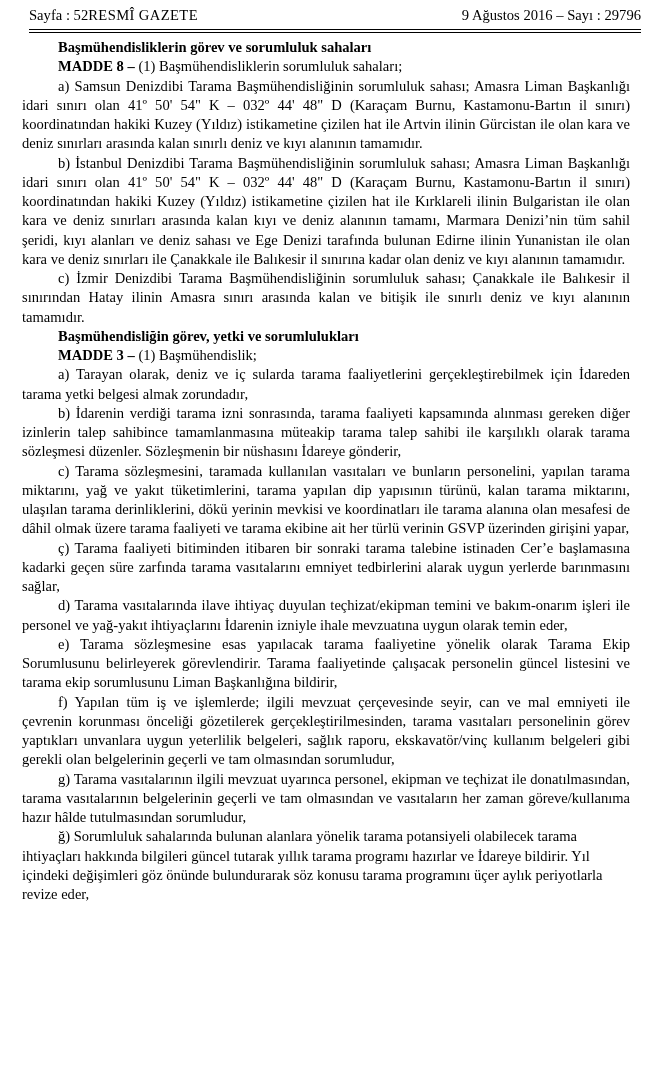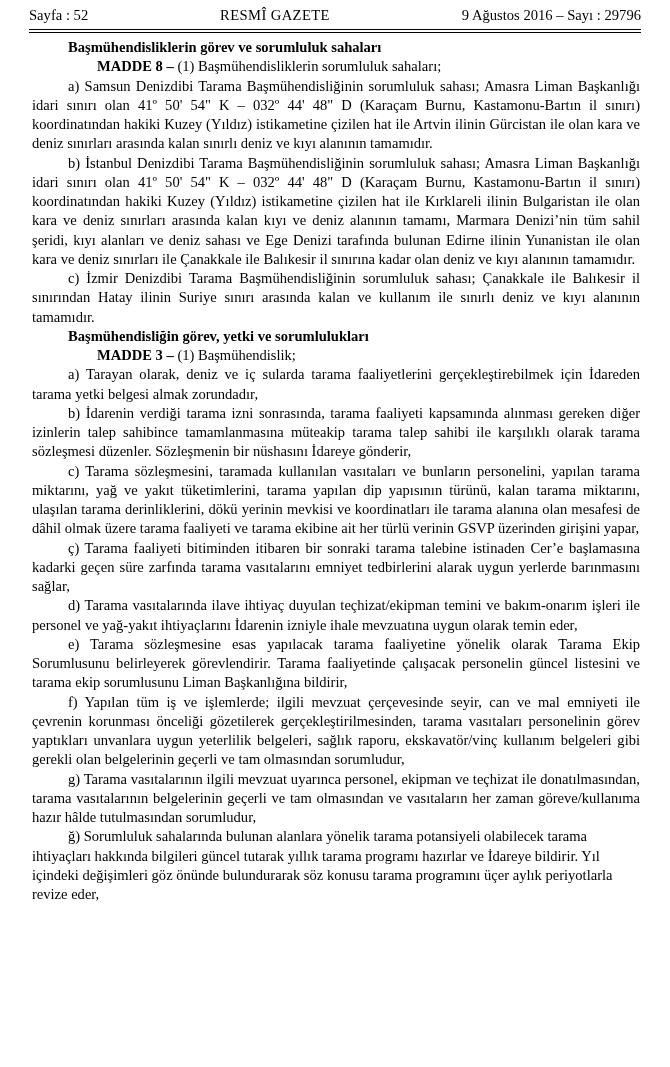--- a/index.html
+++ b/index.html
@@ -31,38 +31,38 @@
     top: 6px;
     height: 20px;
     display: flex;
     align-items: baseline;
     justify-content: space-between;
     font-size: 14.6px;
     line-height: 18px;
     white-space: nowrap;
   }
   .rh-left   { text-align: right;   flex: 0 0 auto; }
-  .rh-center { text-align: center; flex: 1 1 auto; letter-spacing: .4px; }
+  .rh-center { flex: 1 1 auto; letter-spacing: .4px; }
   .rh-right  { text-align: left;  flex: 0 0 auto; }
 
   .rule-double {
     position: absolute;
     left: 29px;
     right: 29px;
     top: 29px;
     height: 4px;
     border-top: 1.6px solid #000;
     border-bottom: 1.2px solid #000;
     box-sizing: border-box;
   }
 
   
   .column {
     position: absolute;
-    left: 32px;
+    left: 22px;
     top: 38px;
     width: 608px;
     font-size: 14.55px;
     line-height: 19.25px;
     text-align: justify;
     text-justify: inter-word;
     hyphens: manual;
   }
 
   .column p {
@@ -74,21 +74,20 @@
   .column p:last-child {
     text-align: left;
   }
   .column p.heading {
     font-weight: bold;
     text-align: left;
     text-indent: 36px;
   }
   .column p .lead {
     font-weight: bold;
-    margin-left: 29px;
   }
   
   .column p { text-align-last: left; }
 </style>
 </head>
 <body>
 
 <div class="page">
 
   <div class="running-head">
@@ -100,21 +99,21 @@
   <div class="rule-double"></div>
 
   <div class="column">
 
     <p class="heading">Başmühendisliklerin görev ve sorumluluk sahaları</p>
 
     <p><span class="lead">MADDE 8 – </span><span>(1) Başmühendisliklerin sorumluluk sahaları;</span></p>
 
     <p>a) Samsun Denizdibi Tarama Başmühendisliğinin sorumluluk sahası; Amasra Liman Başkanlığı idari sınırı olan 41º 50' 54" K – 032º 44' 48" D (Karaçam Burnu, Kastamonu-Bartın il sınırı) koordinatından hakiki Kuzey (Yıldız) istikametine çizilen hat ile Artvin ilinin Gürcistan ile olan kara ve deniz sınırları arasında kalan sınırlı deniz ve kıyı alanının tamamıdır.</p>
     <p>b) İstanbul Denizdibi Tarama Başmühendisliğinin sorumluluk sahası; Amasra Liman Başkanlığı idari sınırı olan 41º 50' 54" K – 032º 44' 48" D (Karaçam Burnu, Kastamonu-Bartın il sınırı) koordinatından hakiki Kuzey (Yıldız) istikametine çizilen hat ile Kırklareli ilinin Bulgaristan ile olan kara ve deniz sınırları arasında kalan kıyı ve deniz alanının tamamı, Marmara Denizi’nin tüm sahil şeridi, kıyı alanları ve deniz sahası ve Ege Denizi tarafında bulunan Edirne ilinin Yunanistan ile olan kara ve deniz sınırları ile Çanakkale ile Balıkesir il sınırına kadar olan deniz ve kıyı alanının tamamıdır.</p>
-    <p>c) İzmir Denizdibi Tarama Başmühendisliğinin sorumluluk sahası; Çanakkale ile Balıkesir il sınırından Hatay ilinin Suriye sınırı arasında kalan ve kullanım ile sınırlı deniz ve kıyı alanının tamamıdır.</p>
+    <p>c) İzmir Denizdibi Tarama Başmühendisliğinin sorumluluk sahası; Çanakkale ile Balıkesir il sınırından Hatay ilinin Amasra sınırı arasında kalan ve bitişik ile sınırlı deniz ve kıyı alanının tamamıdır.</p>
 
     <p class="heading">Başmühendisliğin görev, yetki ve sorumlulukları</p>
 
     <p><span class="lead">MADDE 3 – </span><span>(1) Başmühendislik;</span></p>
 
     <p>a) Tarayan olarak, deniz ve iç sularda tarama faaliyetlerini gerçekleştirebilmek için İdareden tarama yetki belgesi almak zorundadır,</p>
     <p>b) İdarenin verdiği tarama izni sonrasında, tarama faaliyeti kapsamında alınması gereken diğer izinlerin talep sahibince tamamlanmasına müteakip tarama talep sahibi ile karşılıklı olarak tarama sözleşmesi düzenler. Sözleşmenin bir nüshasını İdareye gönderir,</p>
     <p>c) Tarama sözleşmesini, taramada kullanılan vasıtaları ve bunların personelini, yapılan tarama miktarını, yağ ve yakıt tüketimlerini, tarama yapılan dip yapısının türünü, kalan tarama miktarını, ulaşılan tarama derinliklerini, dökü yerinin mevkisi ve koordinatları ile tarama alanına olan mesafesi de dâhil olmak üzere tarama faaliyeti ve tarama ekibine ait her türlü verinin GSVP üzerinden girişini yapar,</p>
     <p>ç) Tarama faaliyeti bitiminden itibaren bir sonraki tarama talebine istinaden Cer’e başlamasına kadarki geçen süre zarfında tarama vasıtalarını emniyet tedbirlerini alarak uygun yerlerde barınmasını sağlar,</p>
     <p>d) Tarama vasıtalarında ilave ihtiyaç duyulan teçhizat/ekipman temini ve bakım-onarım işleri ile personel ve yağ-yakıt ihtiyaçlarını İdarenin izniyle ihale mevzuatına uygun olarak temin eder,</p>

